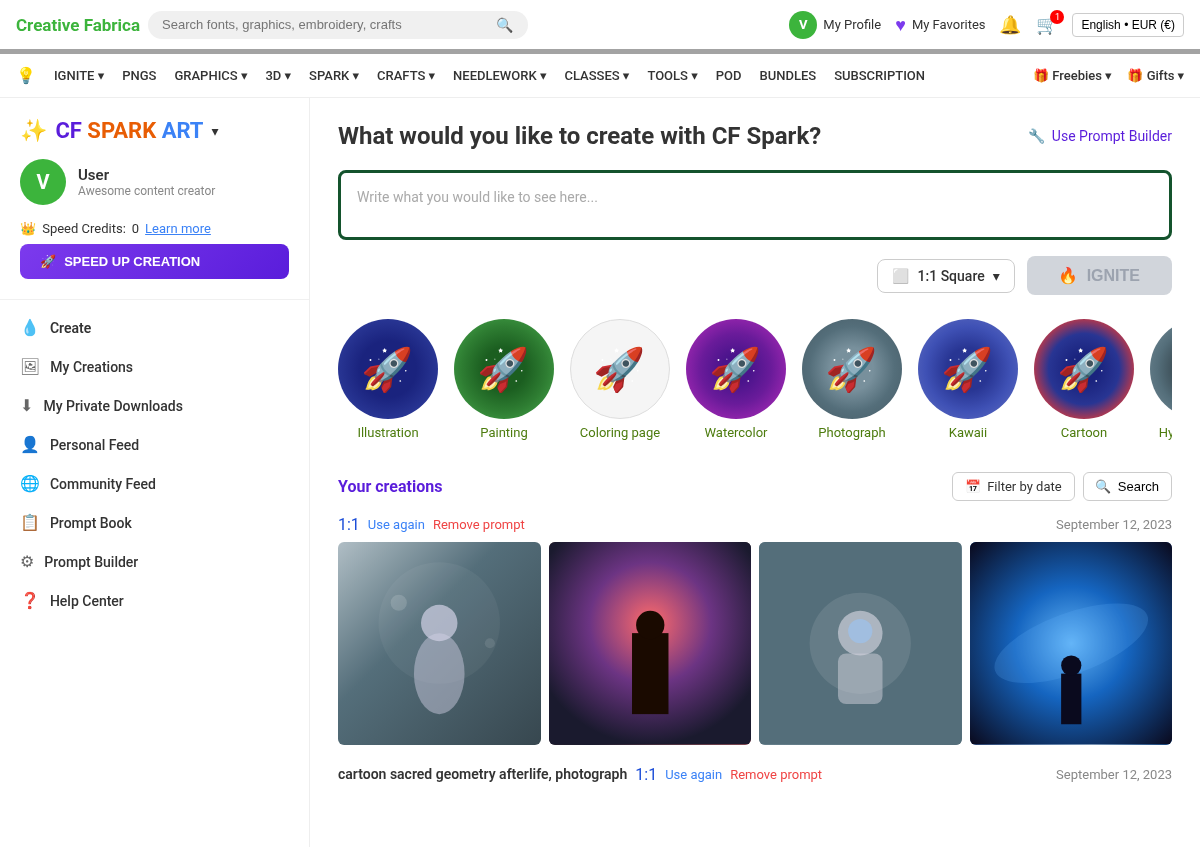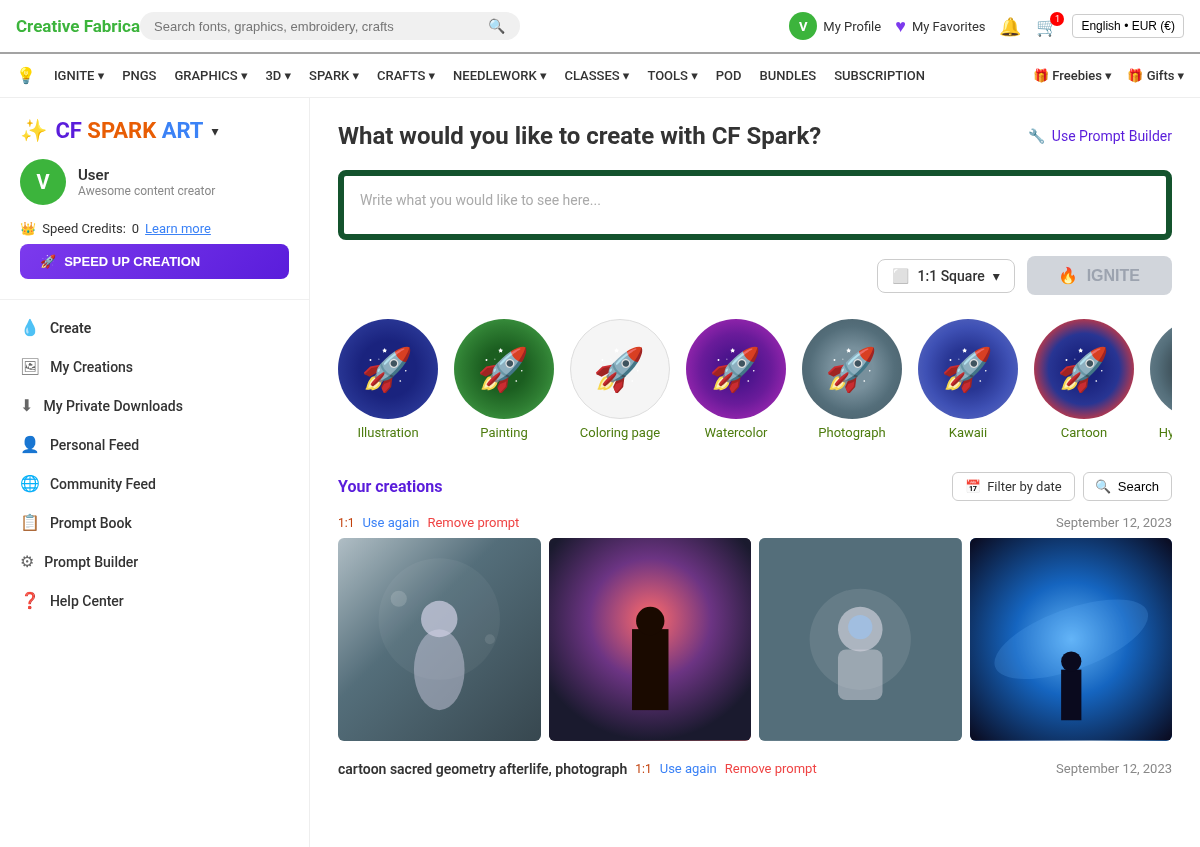--- a/index.html
+++ b/index.html
@@ -1,21 +1,21 @@
 <!DOCTYPE html>
 <html><head>
   <meta charset="utf-8">
   <style>
     * { box-sizing: border-box; margin: 0; padding: 0; }
     body { font-family: -apple-system, BlinkMacSystemFont, 'Segoe UI', Roboto, sans-serif; font-size: 14px; color: #333; background: #fff; }
 
     
     .top-nav {
       display: flex; align-items: center; padding: 0 16px; height: 54px;
-      border-bottom: 2px solid #a3a3a3; gap: 0;
+      border-bottom: 5px solid #a3a3a3; gap: 8px;
     }
     .logo { color: #3cb43c; font-weight: 700; font-size: 17px; white-space: nowrap; }
     .search-bar {
       display: flex; align-items: center; background: #f0f0f0; border-radius: 20px;
       padding: 6px 14px; flex: 1; max-width: 380px; gap: 8px;
     }
     .search-bar input { border: none; background: transparent; outline: none; font-size: 13px; width: 100%; }
     .nav-actions { display: flex; align-items: center; gap: 14px; margin-left: auto; }
     .nav-profile { display: flex; align-items: center; gap: 6px; font-size: 13px; cursor: pointer; }
     .nav-avatar-sm { width: 28px; height: 28px; border-radius: 50%; background: #3cb43c; color: white; display: flex; align-items: center; justify-content: center; font-weight: 700; font-size: 13px; }
@@ -75,21 +75,21 @@
     .feedback-link { color: #3b82f6; text-decoration: none; }
 
     
     .main-content { flex: 1; padding: 24px 28px; overflow-y: auto; }
 
     .page-header { display: flex; align-items: center; justify-content: space-between; margin-bottom: 20px; }
     .page-title { font-size: 24px; font-weight: 700; }
     .prompt-builder-link { color: #5a1ddb; font-size: 14px; cursor: pointer; display: flex; align-items: center; gap: 6px; }
 
     .prompt-input-area {
-      border: 6px solid #14532d; border-radius: 8px; padding: 16px;
+      border: 3px solid #14532d; border-radius: 8px; padding: 16px;
       font-size: 14px; color: #aaa; margin-bottom: 16px; min-height: 70px;
       cursor: text;
     }
 
     .creation-controls { display: flex; align-items: center; justify-content: flex-end; gap: 12px; margin-bottom: 24px; }
     .aspect-ratio-select {
       display: flex; align-items: center; gap: 8px; border: 1px solid #ccc;
       border-radius: 8px; padding: 8px 14px; cursor: pointer; font-size: 14px; font-weight: 500;
       background: white;
     }
@@ -128,21 +128,21 @@
     }
     .search-btn {
       display: flex; align-items: center; gap: 6px; border: 1px solid #ccc;
       border-radius: 6px; padding: 6px 12px; font-size: 13px; cursor: pointer;
       background: white;
     }
 
     .creation-row { margin-bottom: 20px; }
     .creation-meta { display: flex; align-items: center; gap: 8px; margin-bottom: 8px; font-size: 14px; }
     .creation-prompt { font-weight: 600; }
-    .creation-ratio { font-size: 12px; color: #c2410c; text-align: right; }
+    .creation-ratio { font-size: 16px; color: #1d4ed8; text-align: right; }
     .use-again { color: #3b82f6; cursor: pointer; font-size: 13px; }
     .remove-prompt { color: #ef4444; cursor: pointer; font-size: 13px; }
     .creation-date { margin-left: auto; color: #888; font-size: 13px; }
 
     .creation-images { display: grid; grid-template-columns: repeat(4, 1fr); gap: 8px; }
     .creation-img {
       aspect-ratio: 1; border-radius: 6px; overflow: hidden;
       background: #ccc; display: flex; align-items: center; justify-content: center;
     }
 

